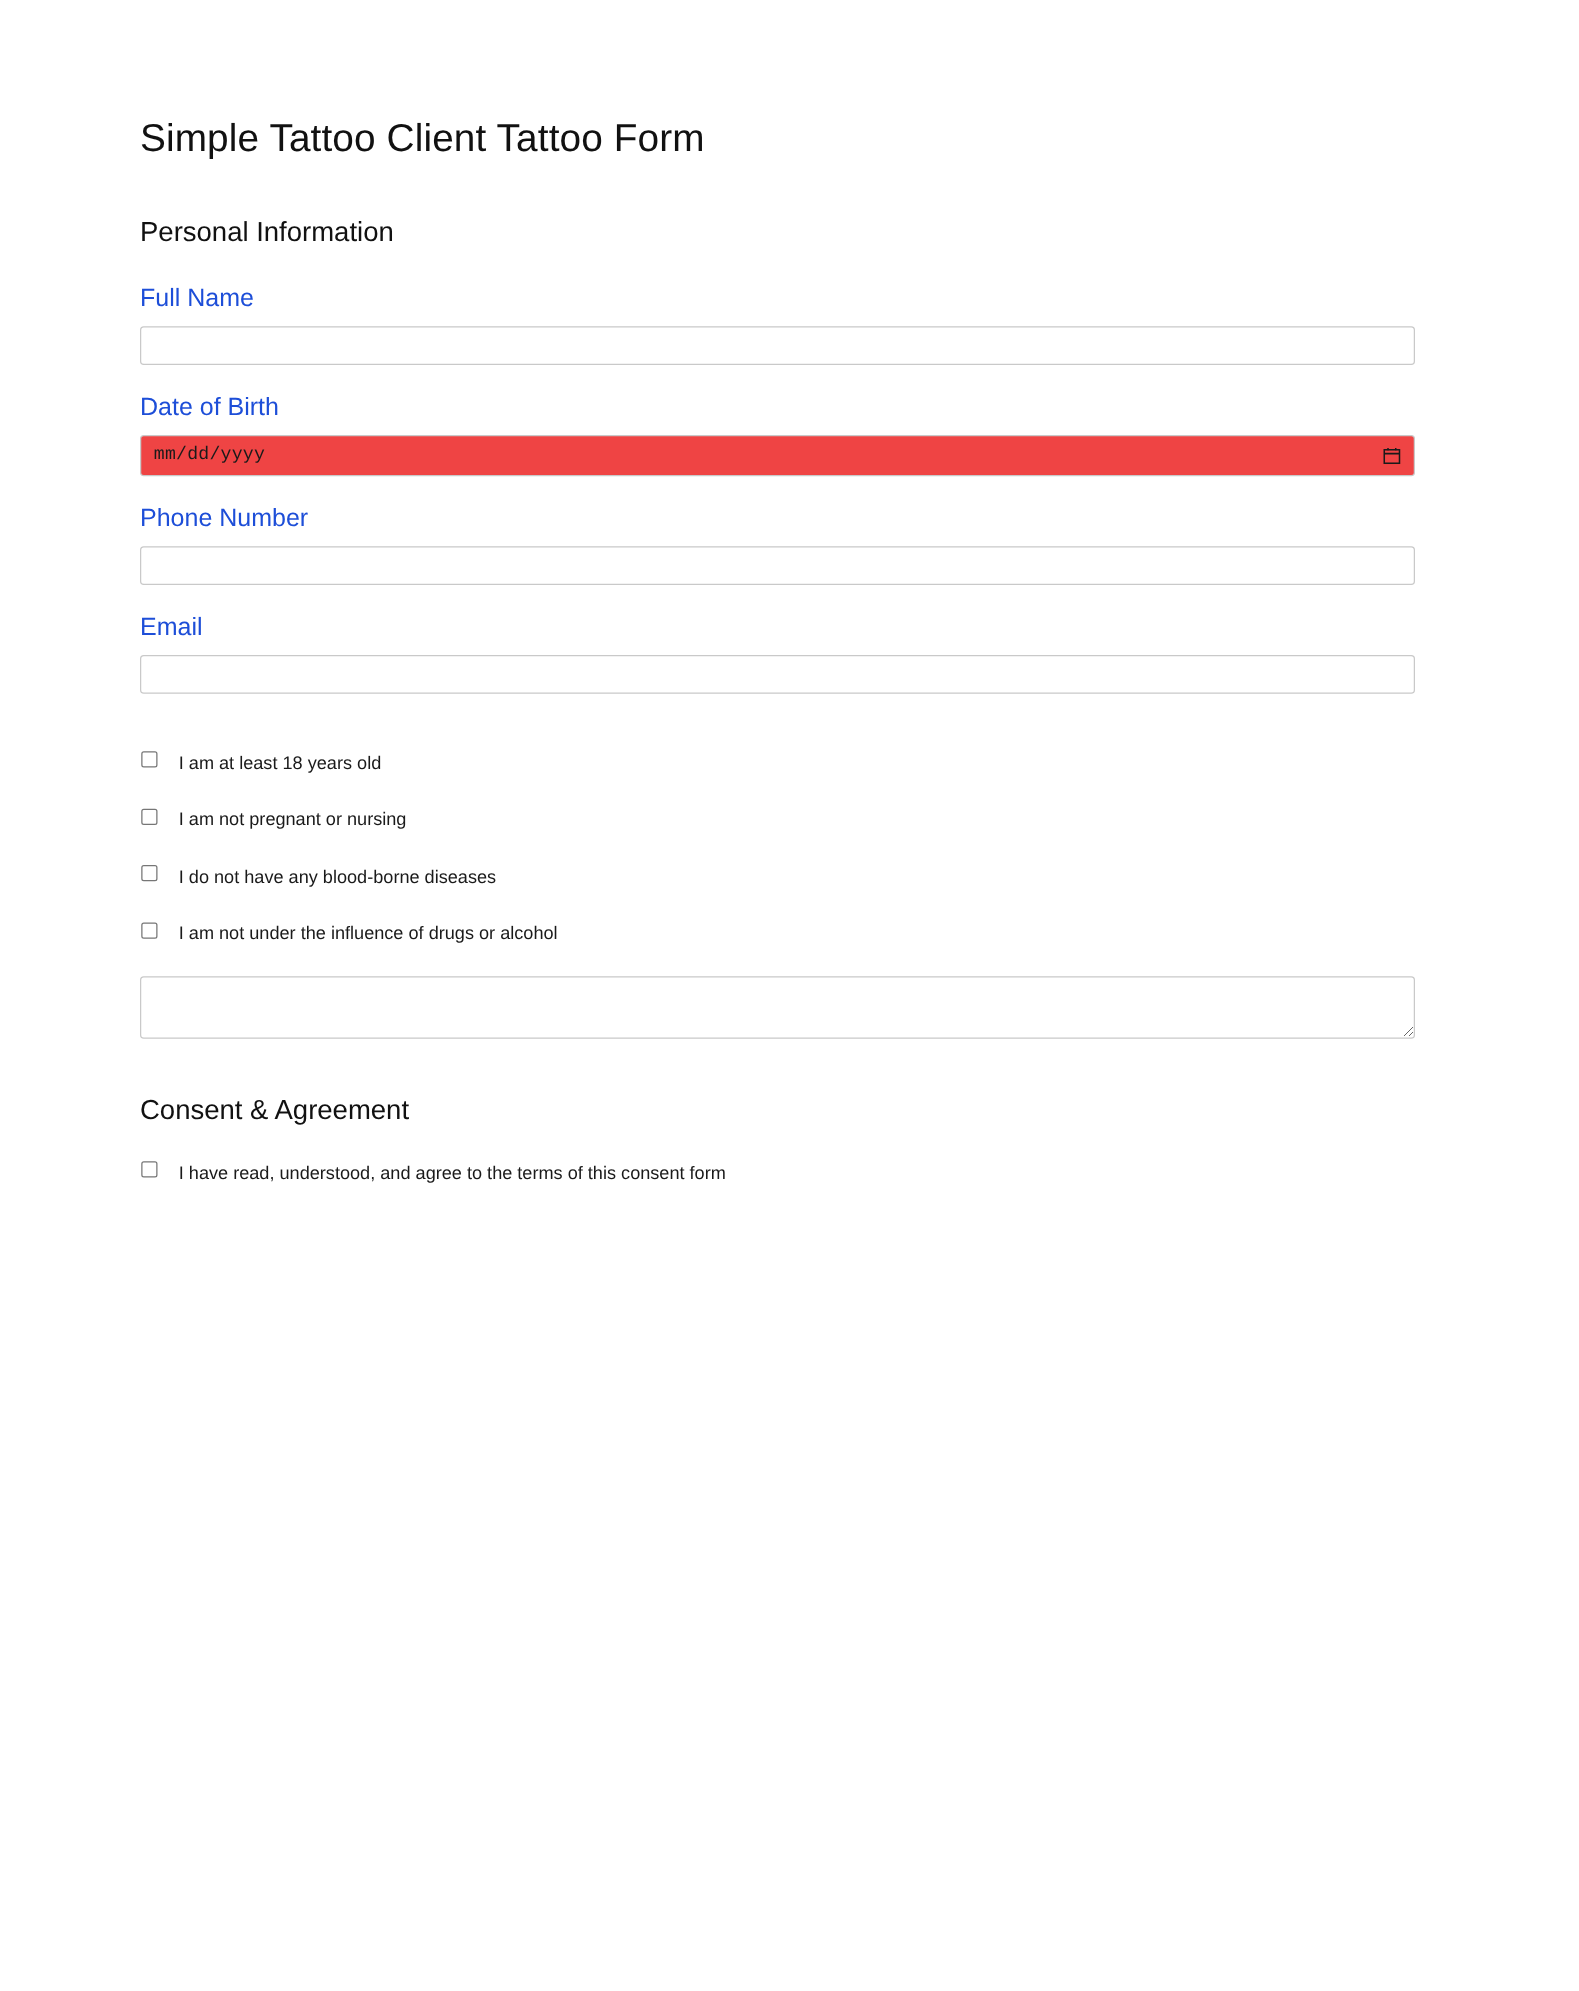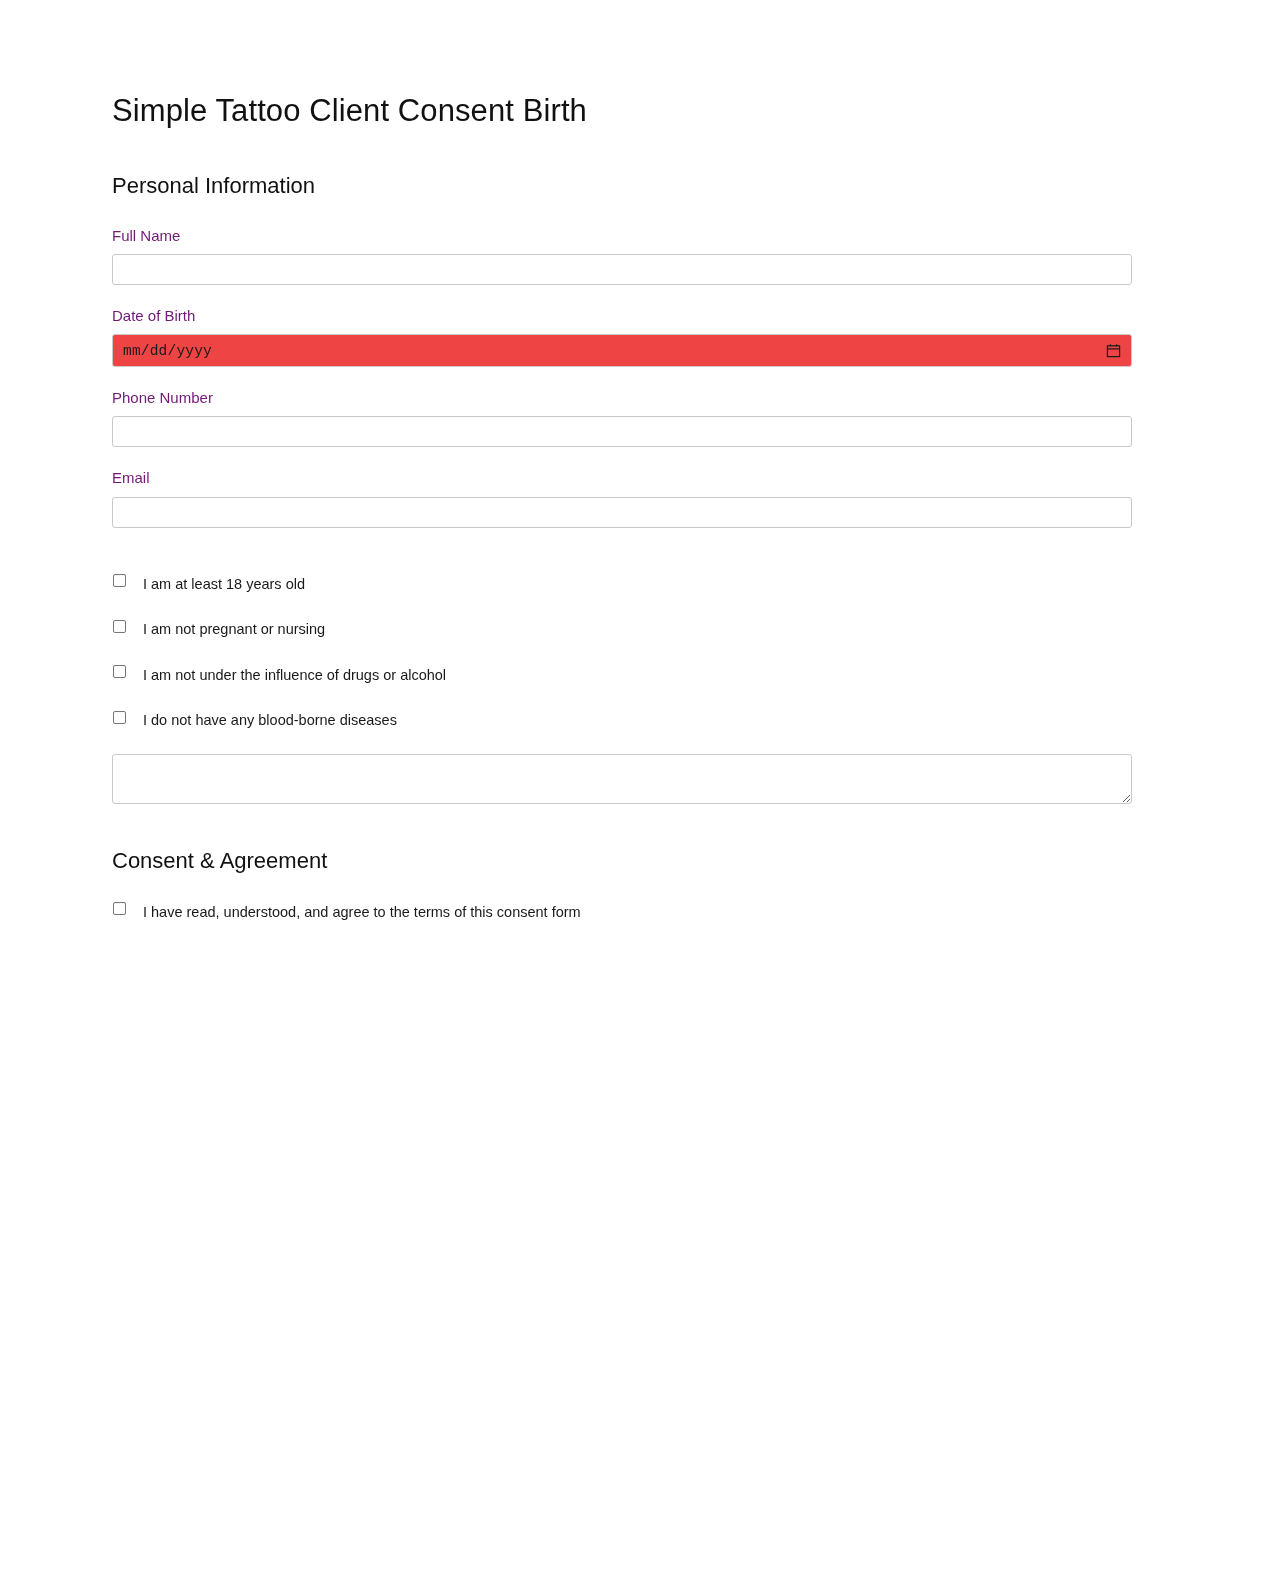--- a/index.html
+++ b/index.html
@@ -45,24 +45,24 @@
   }
   .section.tattoo { margin-top: 44px; }
   .section.health { margin-top: 44px; }
   .section.consent { margin-top: 44px; }
 
   .field {
     margin-bottom: 21px;
   }
   .field-label {
     display: block;
-    font-size: 15px;
+    font-size: 20px;
     line-height: 1.35;
     margin-bottom: 8px;
-    color: #701a75;
+    color: #1d4ed8;
   }
   .text-input {
     display: block;
     width: 1020px;
     height: 31px;
     border: 1px solid #c9c9c9;
     border-radius: 3px;
     background: #ffffff;
     font-family: "Liberation Sans", sans-serif;
     font-size: 14px;
@@ -146,21 +146,21 @@
     overflow: hidden;
   }
   .consent-clip .check-row { margin-bottom: 12px; }
 </style>
 </head>
 <body>
 
 <div class="page">
   <div class="sheet">
 
-    <h1 class="form-title">Simple Tattoo Client Consent Birth</h1>
+    <h1 class="form-title">Simple Tattoo Client Tattoo Form</h1>
 
     <div class="section personal">
       <h2 class="section-title">Personal Information</h2>
 
       <div class="field">
         <label class="field-label">Full Name</label>
         <input class="text-input" type="text" value="" style="">
       </div>
 
       <div class="field">
@@ -197,26 +197,26 @@
         <span class="check-label">I am at least 18 years old</span>
       </div>
 
       <div class="check-row">
         <input class="checkbox" type="checkbox" style="">
         <span class="check-label">I am not pregnant or nursing</span>
       </div>
 
       <div class="check-row">
         <input class="checkbox" type="checkbox" style="">
+        <span class="check-label">I do not have any blood-borne diseases</span>
+      </div>
+
+      <div class="check-row">
+        <input class="checkbox" type="checkbox" style="">
         <span class="check-label">I am not under the influence of drugs or alcohol</span>
-      </div>
-
-      <div class="check-row">
-        <input class="checkbox" type="checkbox" style="">
-        <span class="check-label">I do not have any blood-borne diseases</span>
       </div>
 
       <div class="field">
         <textarea class="textarea small" style=""></textarea>
       </div>
     </div>
 
     <div class="section consent">
       <h2 class="section-title">Consent &amp; Agreement</h2>
 

